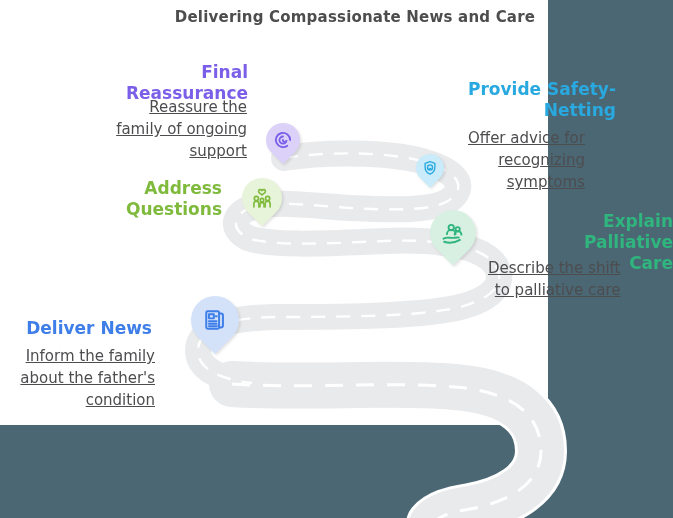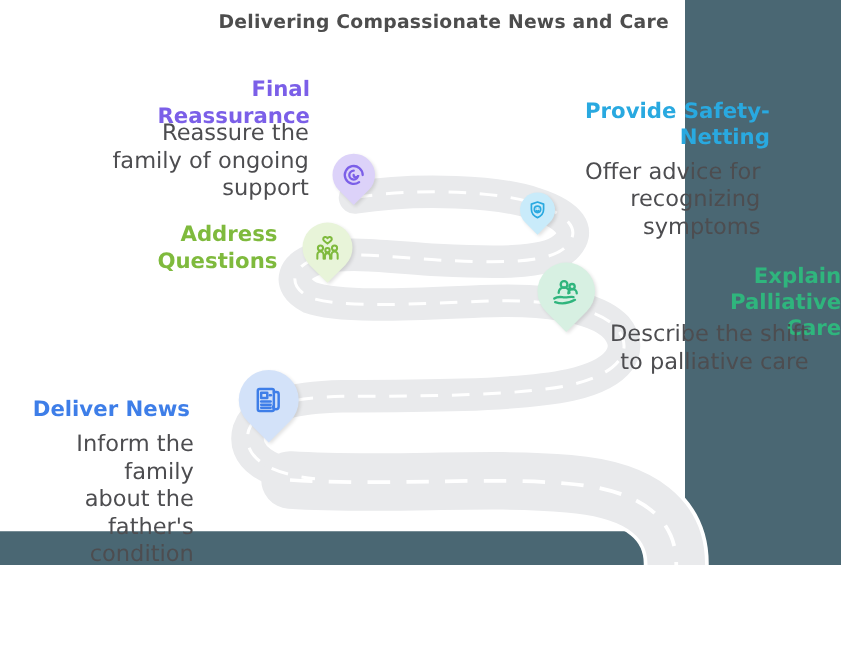--- a/index.html
+++ b/index.html
@@ -1,37 +1,37 @@
 <!DOCTYPE html>
 <html style="--background: #4A6773; --card: #FFFFFF; --road: #E9EAEC; --road_casing: #FFFFFF; --road_dash: #FFFFFF; --title_text: #4D4D4D; --body_text: #4D4D50; --purple: #7B5FE8; --green: #7FBA3D; --blue: #3E7EE8; --cyan: #29A9E0; --mint: #2FB57D; --pin_purple_bg: #DCD2F9; --pin_green_bg: #E8F4D9; --pin_cyan_bg: #C9EBFA; --pin_mint_bg: #D7F0E2; --pin_blue_bg: #D3E2F9;"><head>
 <meta charset="utf-8">
 <style>
   html,body{margin:0;padding:0;}
   #stage{
-    position:relative; width:673px; height:452px; overflow:hidden;
+    position:relative; width:673px; height:518px; overflow:hidden;
     background:var(--background,#4A6773);
     font-family:"DejaVu Sans","Liberation Sans",sans-serif;
   }
   .card{
     position:absolute; left:0; top:0; width:548px; height:425px;
     background:var(--card,#fff);
   }
   .title{
     position:absolute; left:160px; top:8px; width:390px;
     text-align:center; font-size:15px; font-weight:600;
     color:var(--title_text,#4D4D4D); letter-spacing:.2px;
   }
   .road-svg{position:absolute; left:0; top:0; pointer-events:none;}
   .heading{
     position:absolute; font-size:17px; font-weight:bold;
     line-height:21px; white-space:pre-line;
   }
   .desc{
-    position:absolute; font-size:18px; line-height:22px;
-    color:var(--body_text,#4D4D50); white-space:pre-line;
+    position:absolute; font-size:15px; line-height:22px;
+    color:var(--body_text,#4D4D50); white-space:pre-line;text-decoration:underline;
   }
   .ta-r{text-align:right;}
   .ta-l{text-align:right;}
   .h-purple{color:var(--purple,#7B5FE8);}
   .h-green{color:var(--green,#7FBA3D);}
   .h-blue{color:var(--blue,#3E7EE8);}
   .h-cyan{color:var(--cyan,#29A9E0);}
   .h-mint{color:var(--mint,#2FB57D);margin-left:16px;}
   .pin{position:absolute;}
   .pin-body{

